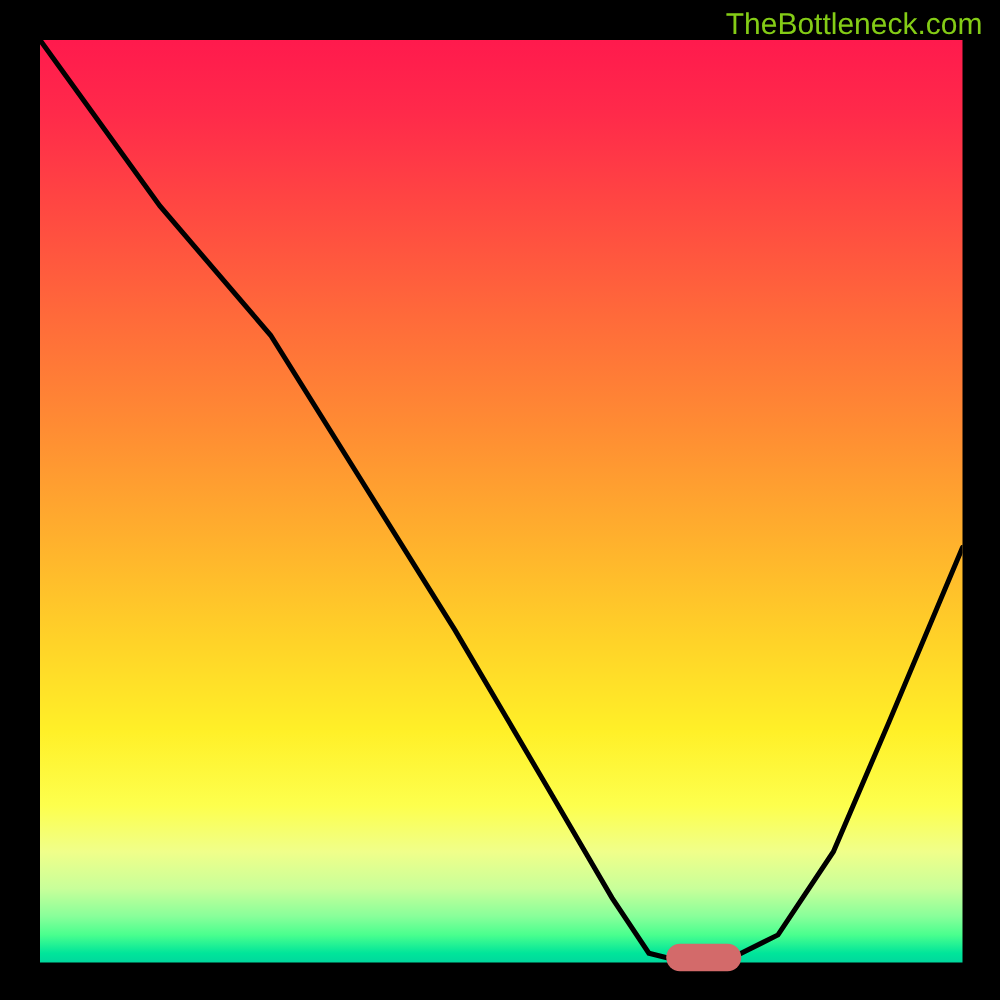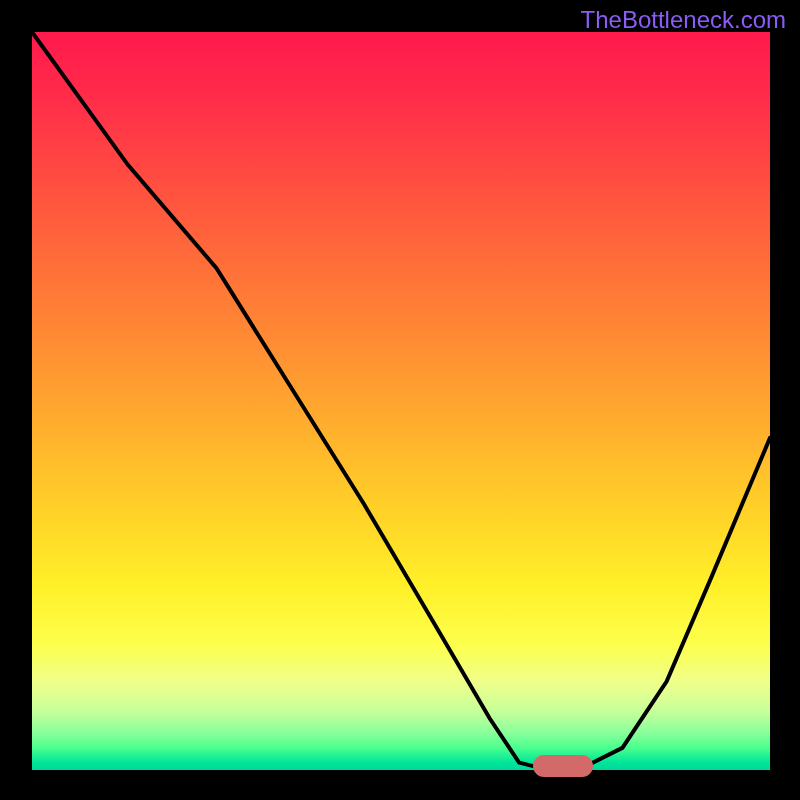--- a/index.html
+++ b/index.html
@@ -8,21 +8,21 @@
     width: 800px;
     height: 800px;
     background: #000;
     position: relative;
     font-family: Arial, sans-serif;
   }
   .watermark {
     position: absolute;
     top: 6px;
     right: 14px;
-    color: #8b5cf6;
+    color: #84cc16;
     font-size: 24px;
     font-weight: 500;
     z-index: 10;
   }
   .plot-area {
     position: absolute;
     top: 32px;
     left: 32px;
     width: 738px;
     height: 738px;

